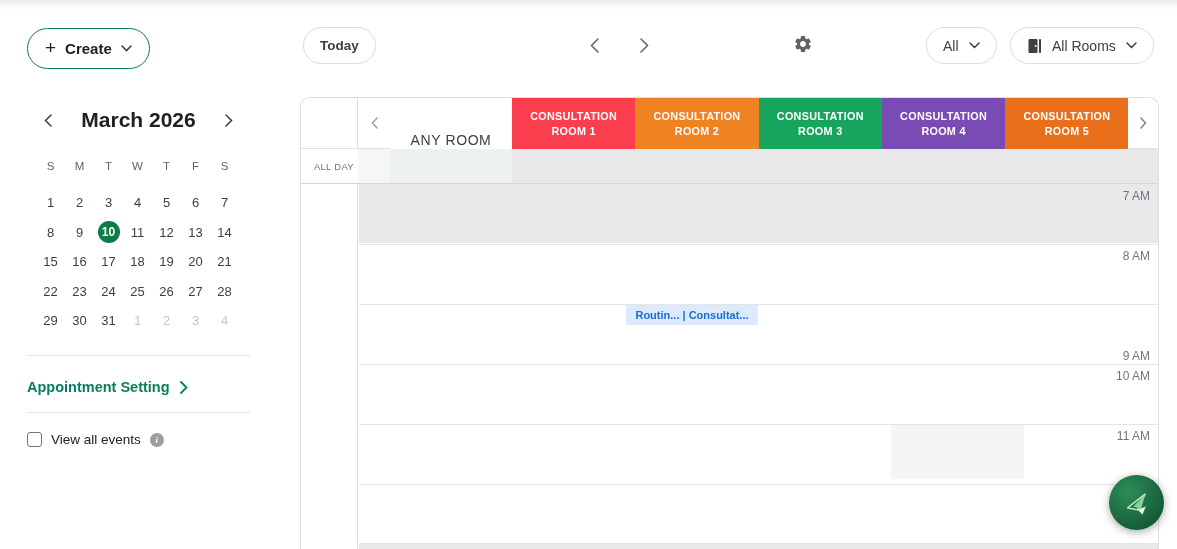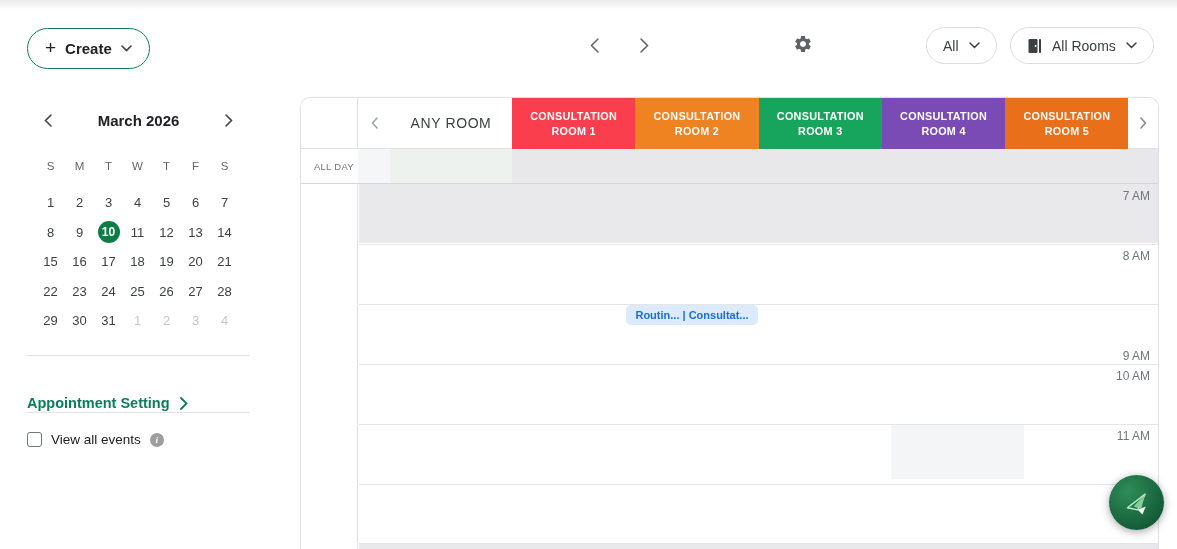--- a/index.html
+++ b/index.html
@@ -12,40 +12,40 @@
   
   .create-btn { position:absolute; left:27px; top:28px; height:41px; border-radius:21px;
     border:1.5px solid #0f7d55; background:#fff; display:inline-flex; align-items:center;
     gap:9px; padding:0 17px; cursor:pointer; }
   .create-plus { font-size:19px; font-weight:400; color:#202124; line-height:1; margin-top:-2px; }
   .create-label { font-size:15px; font-weight:600; color:#202124; }
   .chev-svg { display:block; }
 
   .mini-head { position:absolute; left:40px; top:108px; width:197px; height:24px;
     display:flex; align-items:center; justify-content:space-between; }
-  .mini-title { font-size:15px; font-weight:700; color:#202124; }
+  .mini-title { font-size:21px; font-weight:700; color:#202124; }
   .mini-nav { background:none; border:none; cursor:pointer; padding:2px 4px; }
 
   .wk-grid { position:absolute; left:36px; top:156px; width:203px; display:grid;
     grid-template-columns:repeat(7,29px); }
   .wk { height:20px; display:flex; align-items:center; justify-content:center;
     font-size:11.5px; color:#5f6368; }
   .day-grid { position:absolute; left:36px; top:188px; width:203px; display:grid;
     grid-template-columns:repeat(7,29px); grid-auto-rows:29.5px; }
   .day { display:flex; align-items:center; justify-content:center; font-size:13px;
     color:#3c4043; cursor:pointer; }
   .day.adjacent { color:#c4c6c8; }
   .day.selected { color:transparent; position:relative; }
   .day.selected .pip { position:absolute; width:22px; height:22px; border-radius:50%;
     background:#0e7c45; color:#fff; font-size:12px; font-weight:600;
     display:flex; align-items:center; justify-content:center; }
 
   .sb-divider { position:absolute; left:27px; width:223px; height:1px; background:#e3e3e4; }
   .appt-link { position:absolute; left:27px; top:379px; display:flex; align-items:center;
-    gap:10px; cursor:pointer;margin-top:16px; }
+    gap:10px; cursor:pointer; }
   .appt-link span { font-size:14.5px; font-weight:700; color:#0a7d5e; }
 
   .view-row { position:absolute; left:27px; top:432px; display:flex; align-items:center; gap:9px; }
   .cbx { width:15px; height:15px; border:1.5px solid #70757a; border-radius:3px; background:#fff; cursor:pointer; }
   .view-label { font-size:13.5px; color:#202124; }
   .info-dot { width:14px; height:14px; border-radius:50%; background:#9e9e9e; color:#fff;
     font-size:9px; font-weight:700; display:flex; align-items:center; justify-content:center;
     font-family:"Liberation Serif", serif; font-style:italic; }
 
   
@@ -62,21 +62,21 @@
 
   
   .panel { position:absolute; left:300px; top:97px; width:859px; height:452px;
     border:1px solid #dcdfe3; border-bottom:none; border-radius:10px 10px 0 0;
     background:#fff; overflow:hidden; }
   .hdr-corner { position:absolute; left:0; top:0; width:57px; height:51px;
     border-right:1px solid #e0e0e0; border-bottom:1px solid #e0e0e0; background:#fff; }
   .hdr-chev { position:absolute; top:0; height:51px; width:32px; display:flex; align-items:center;
     justify-content:center; border-bottom:1px solid #e0e0e0; background:#fff; cursor:pointer; }
   .hdr-chev.left { left:57px; } .hdr-chev.right { left:827px; width:31px; }
-  .hdr-anyroom { position:absolute; left:89px; top:0; width:122px; height:51px;
+  .hdr-anyroom { position:absolute; left:89px; top:17px; width:122px; height:51px;
     display:flex; align-items:center; justify-content:center; font-size:14px; color:#3c4043;
     letter-spacing:.6px; border-bottom:1px solid #e0e0e0; background:#fff; }
   .room-hdr { position:absolute; top:0; height:51px; display:flex; flex-direction:column;
     align-items:center; justify-content:center; color:#fff; font-size:10.8px; font-weight:700;
     line-height:15px; letter-spacing:.3px; text-align:center; cursor:pointer; }
 
   .allday-gutter { position:absolute; left:4px; top:51px; width:57px; height:34px; background:#fff;
     border-right:1px solid #e0e0e0; display:flex; align-items:center; justify-content:flex-end;
     padding-right:7px; font-size:9.5px; color:#70757a; letter-spacing:.3px; }
   .allday-strip { position:absolute; left:57px; top:51px; width:32px; height:34px; background:#f5f6f8; }
@@ -84,21 +84,21 @@
   .allday-rest { position:absolute; left:211px; top:51px; width:647px; height:34px; background:#e8e8ea; }
   .allday-line { position:absolute; left:0; top:85px; width:859px; height:1px; background:#d6d6d8; }
 
   .gutter-col { position:absolute; left:0; top:86px; width:57px; height:366px; background:#fff;
     border-right:1px solid #e0e0e0; }
   .time-label { position:absolute; right:8px; font-size:12px; color:#70757a; }
   .row-grey { position:absolute; left:58px; width:800px; background:#e9e9eb; }
   .hour-line { position:absolute; left:58px; width:800px; height:1px; background:#e4e4e6; }
   .sel-block { position:absolute; background:#f4f5f7; }
   .event-chip { position:absolute; left:325px; top:207px; width:132px; height:20px;
-    border-radius:5px; display:flex; align-items:center; justify-content:center;
+    border-radius:0; display:flex; align-items:center; justify-content:center;
     font-size:11px; font-weight:700; white-space:nowrap; overflow:hidden; cursor:pointer;text-align:center; }
 
   
   .fab { position:absolute; left:1109px; top:475px; width:55px; height:55px; border-radius:50%;
     background:radial-gradient(circle at 35% 30%, #2e8d59, #145b36 75%);
     box-shadow:0 2px 8px rgba(0,0,0,.35); border:none; cursor:pointer;
     display:flex; align-items:center; justify-content:center; }
 </style>
 </head>
 <body>
@@ -185,20 +185,23 @@
       </svg>
   </div>
   <div class="sb-divider" style="top:412px"></div>
 
   <div class="view-row">
     <div class="cbx"></div>
     <span class="view-label">View all events</span>
     <div class="info-dot">i</div>
   </div>
 
+  <button class="pill today-btn">
+    <span>Today</span>
+  </button>
   <button class="nav-chev nav-prev">
     <svg class="chev-svg" width="9" height="15" viewBox="0 0 9 15">
         <path d="M8 1L1.5 7.5 8 14" fill="none" stroke="#5f6368" stroke-width="1.5" stroke-linecap="round"></path>
       </svg>
   </button>
   <button class="nav-chev nav-next">
     <svg class="chev-svg" width="9" height="15" viewBox="0 0 9 15">
         <path d="M1 1l6.5 6.5L1 14" fill="none" stroke="#5f6368" stroke-width="1.5" stroke-linecap="round"></path>
       </svg>
   </button>

